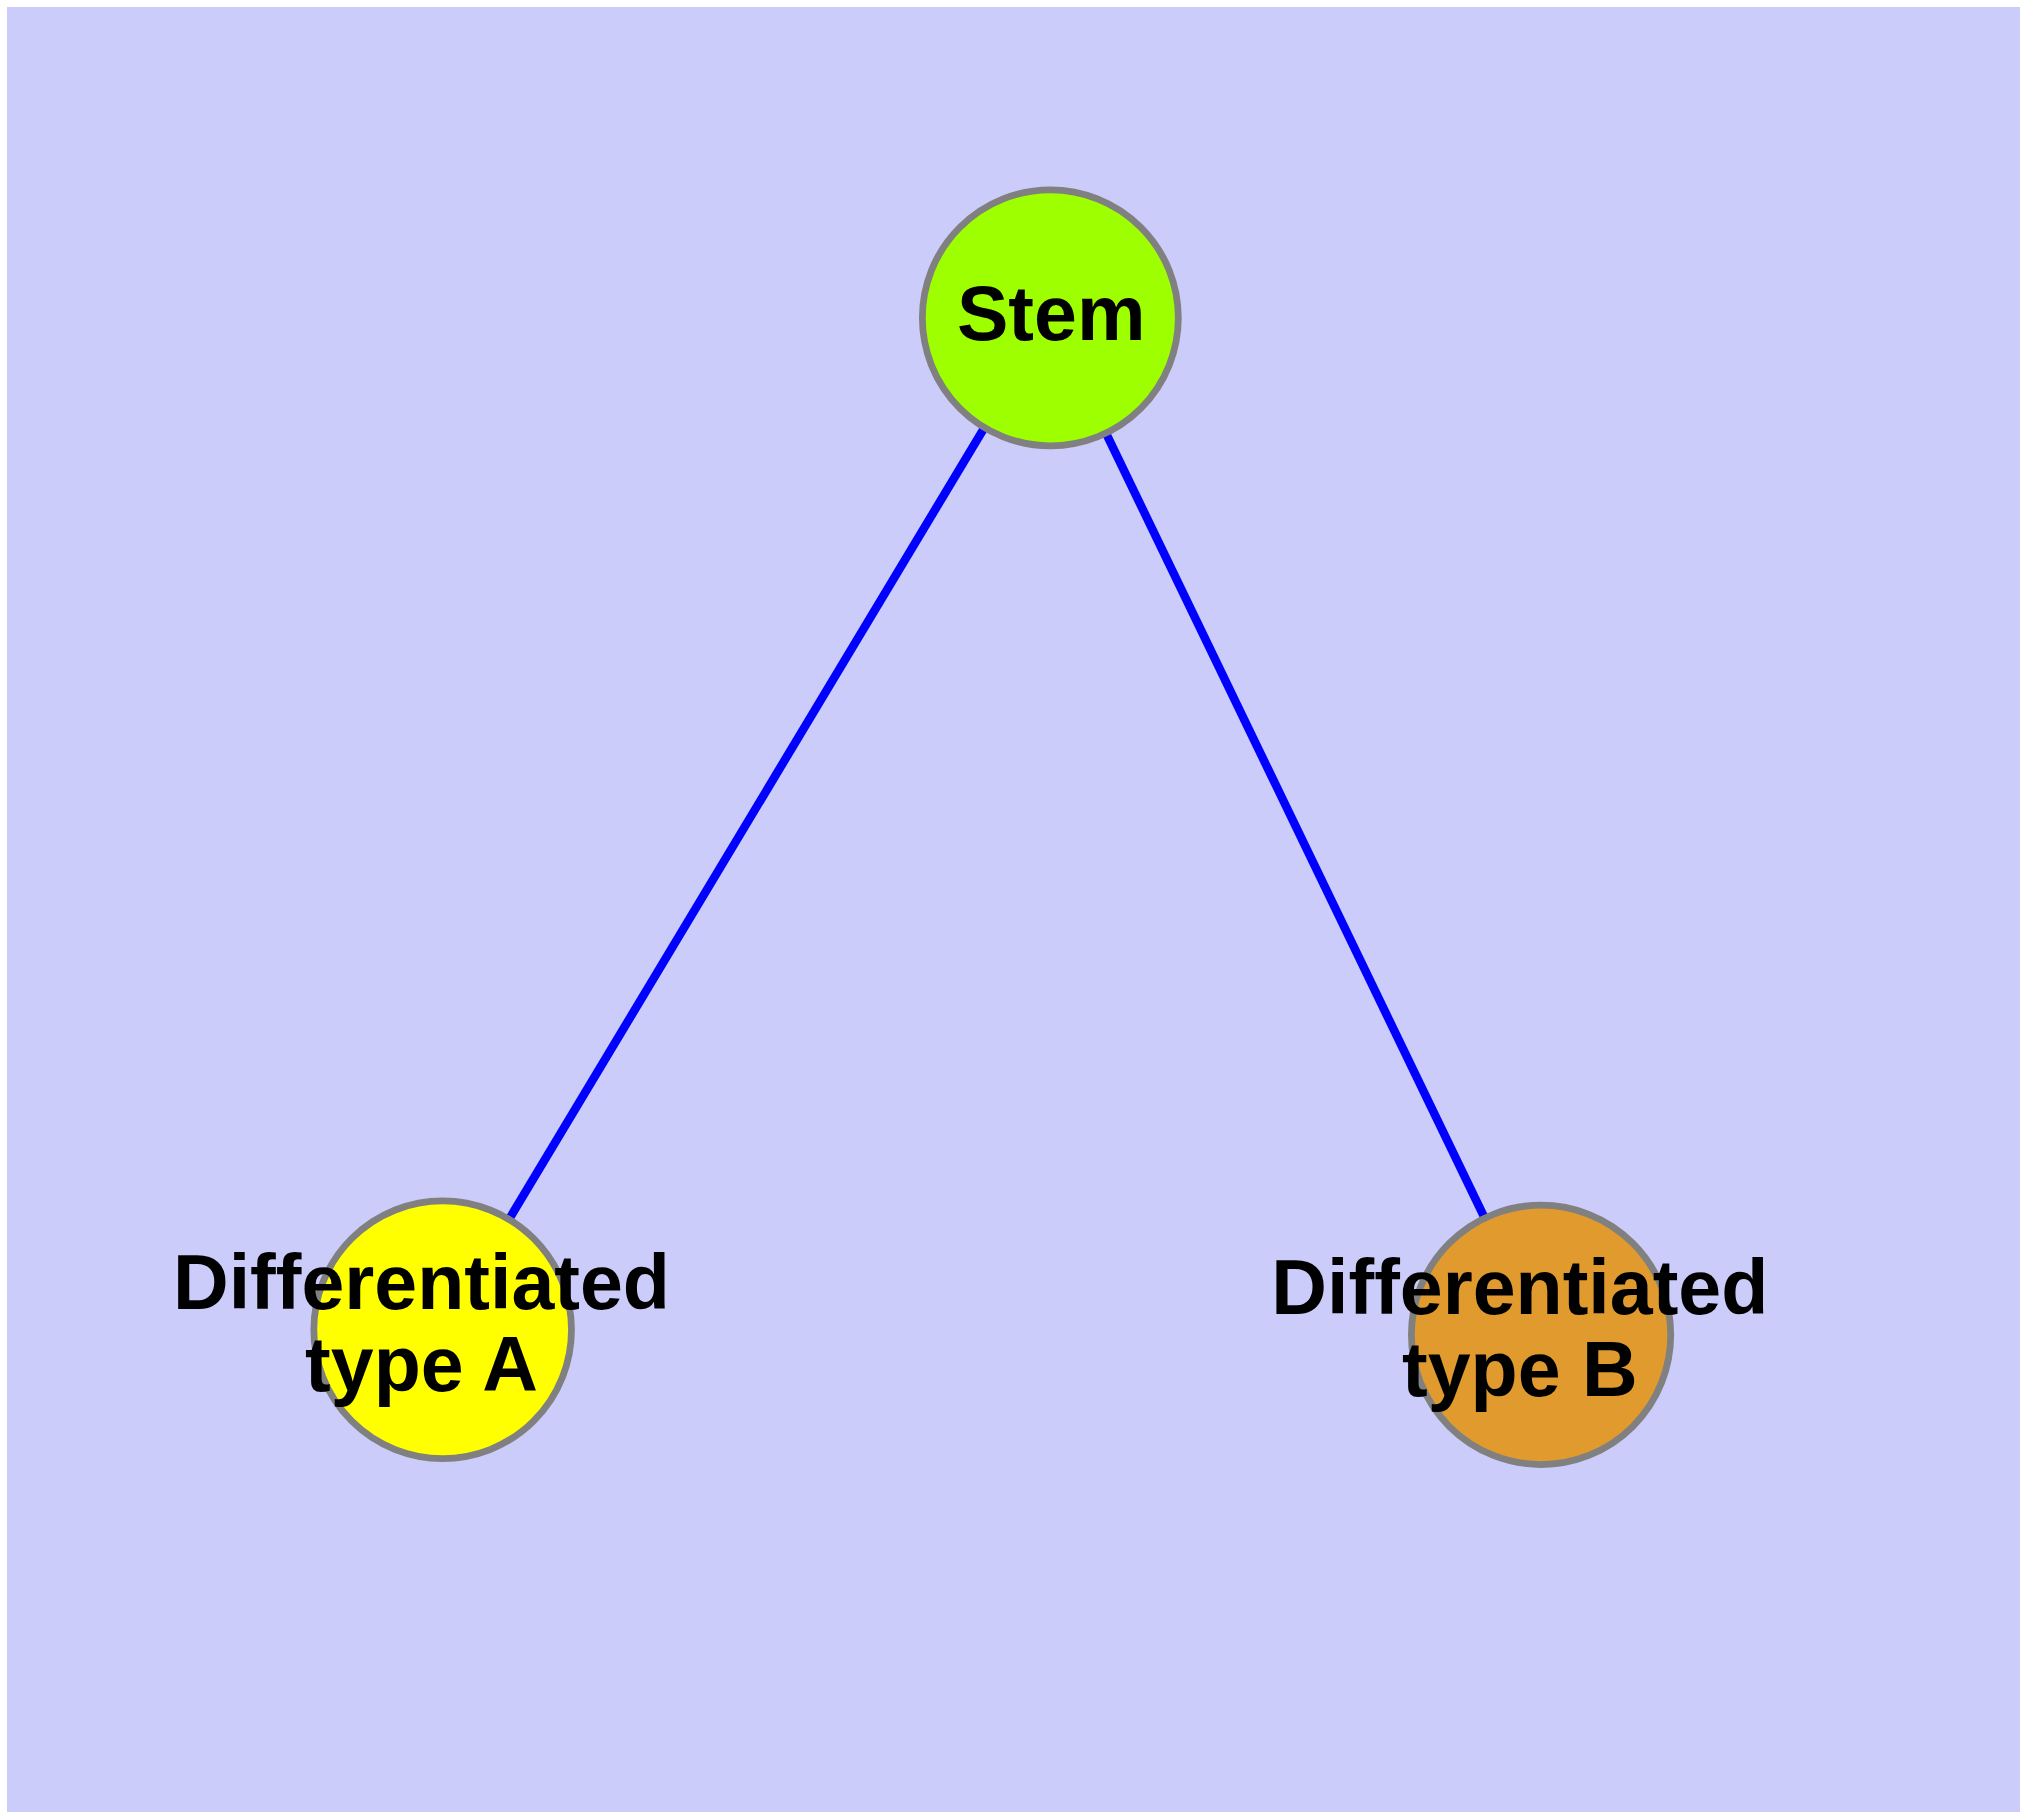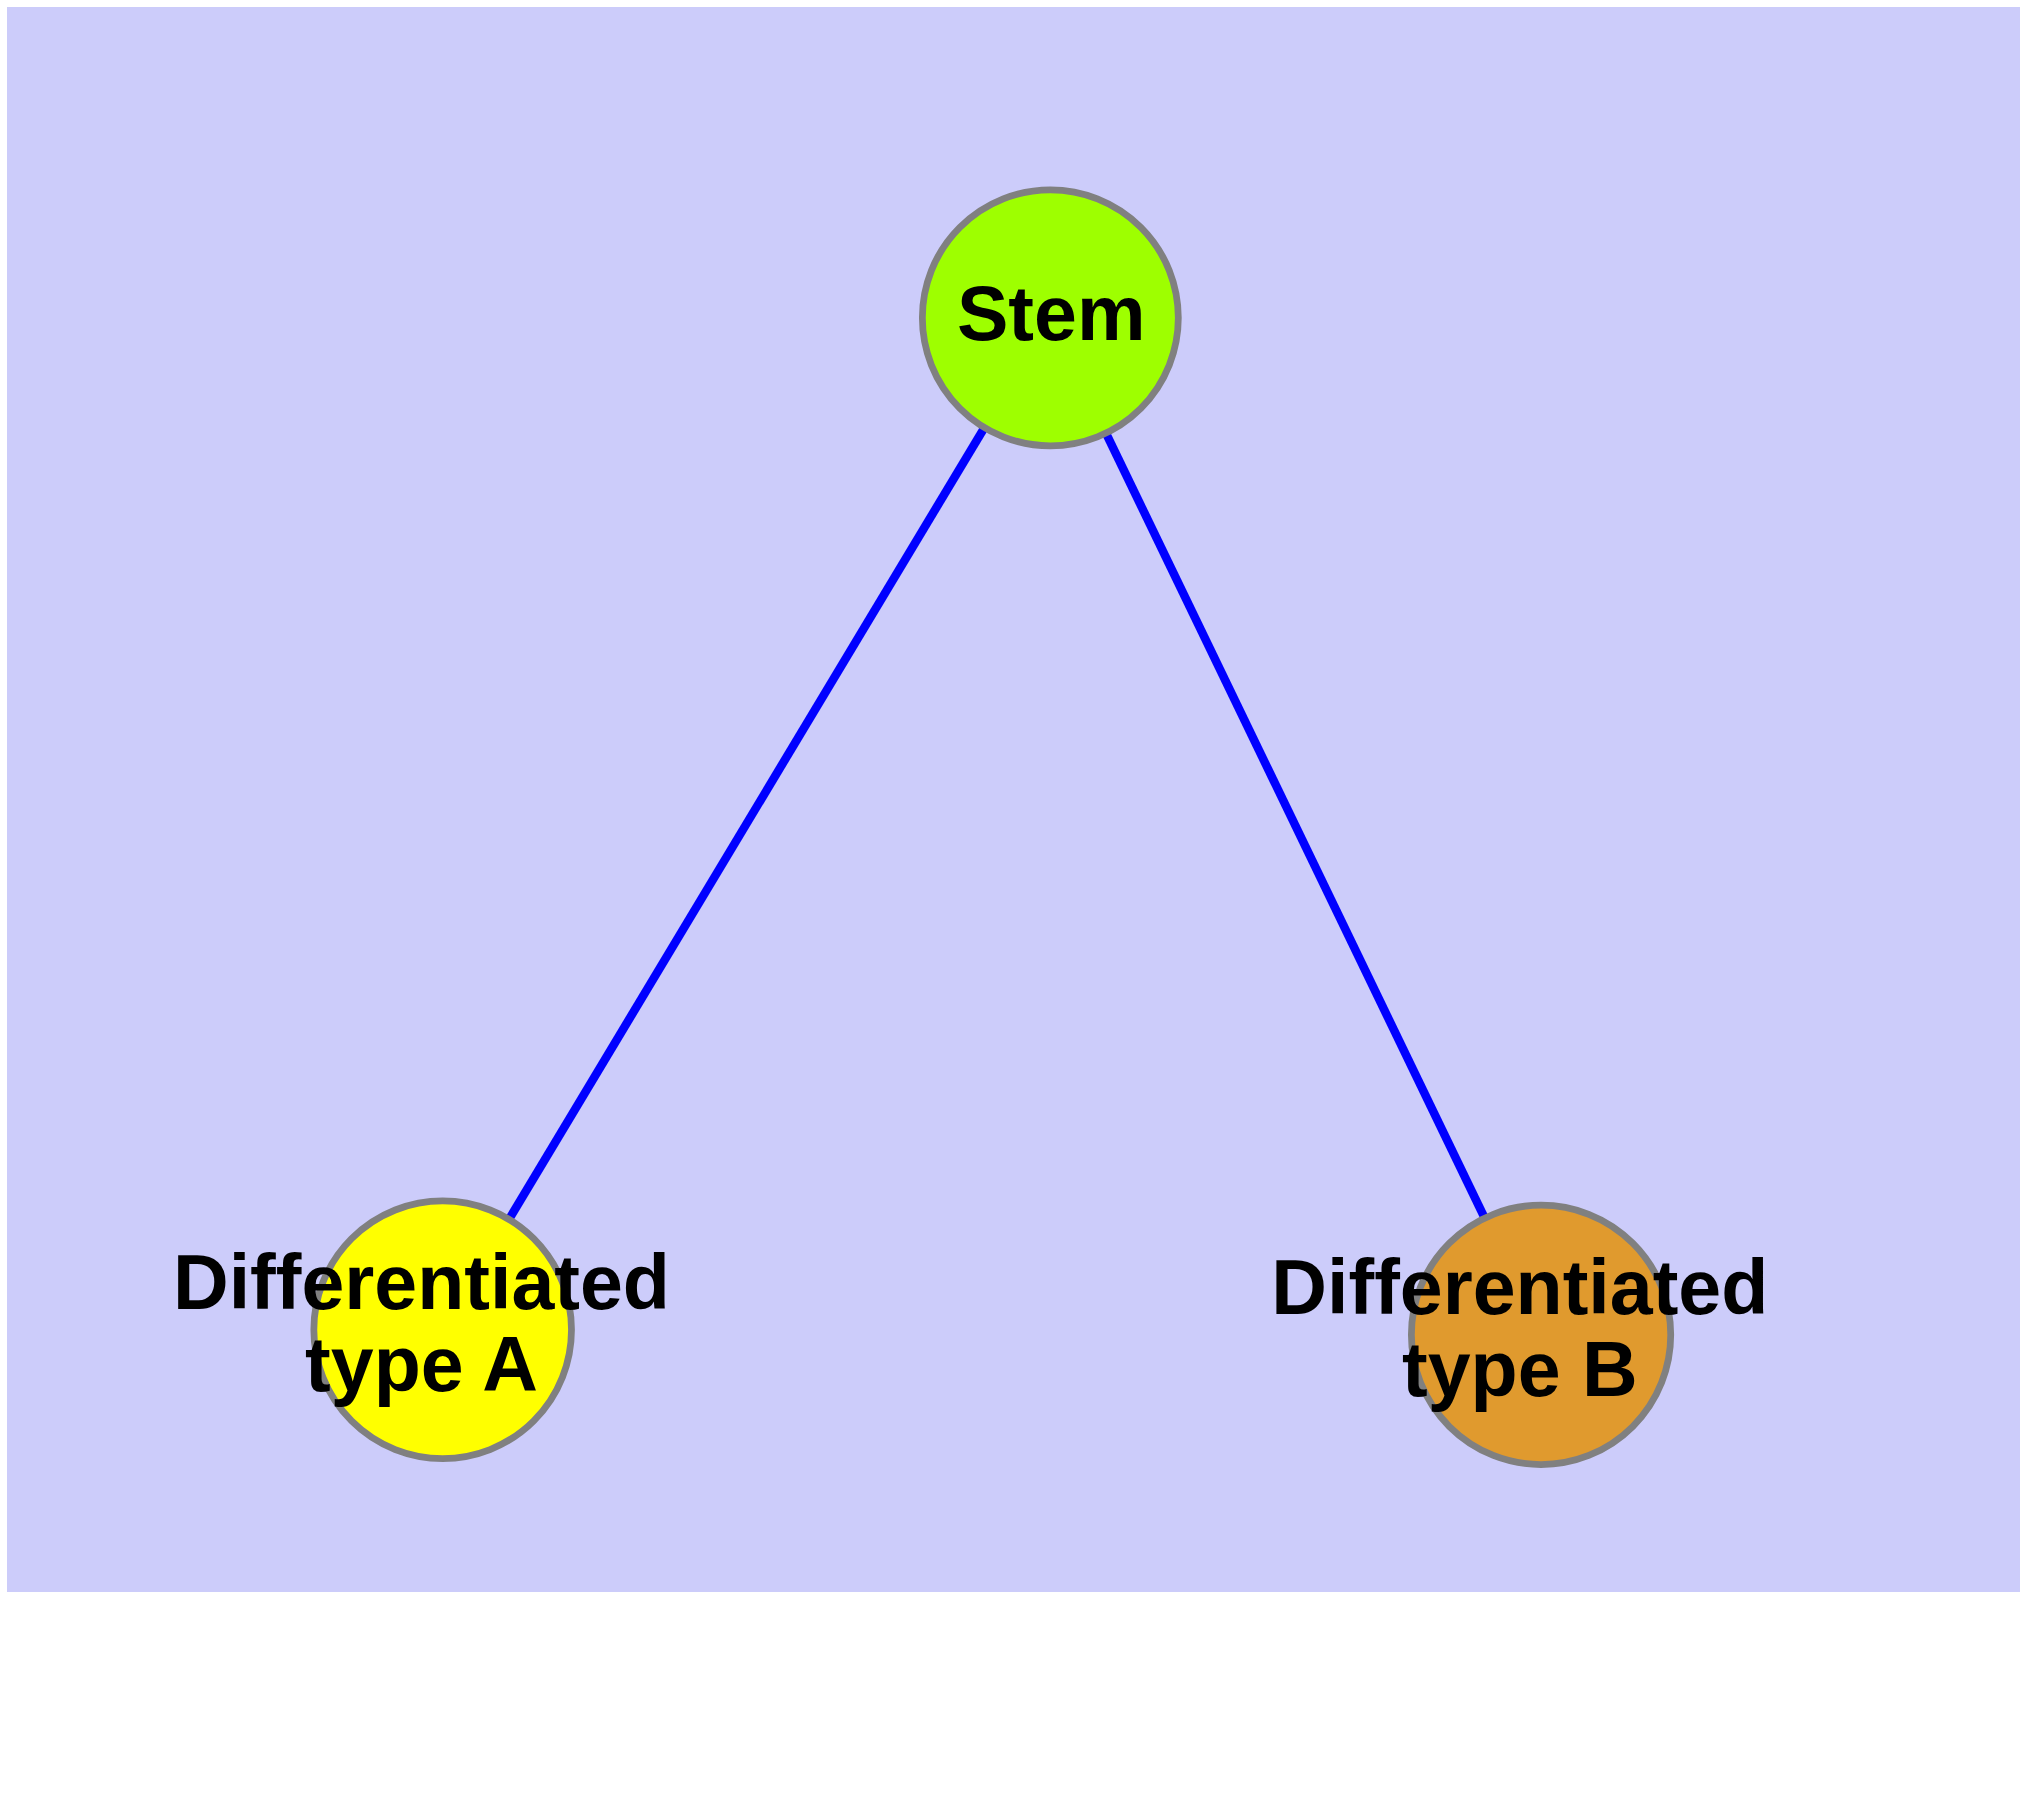--- a/index.html
+++ b/index.html
@@ -4,21 +4,21 @@
 <title>Cell Differentiation Graph</title>
 <style>
   html, body {
     margin: 0;
     padding: 0;
     background: #ffffff;
   }
   #canvas {
     position: relative;
     width: 2021px;
-    height: 1592px;
+    height: 1812px;
     overflow: hidden;
     background: #ffffff;
     font-family: "Liberation Sans", "DejaVu Sans", sans-serif;
   }
   #plot-background {
     position: absolute;
     left: 6.8px;
     top: 6.8px;
     width: 2014px;
     height: 1805px;

